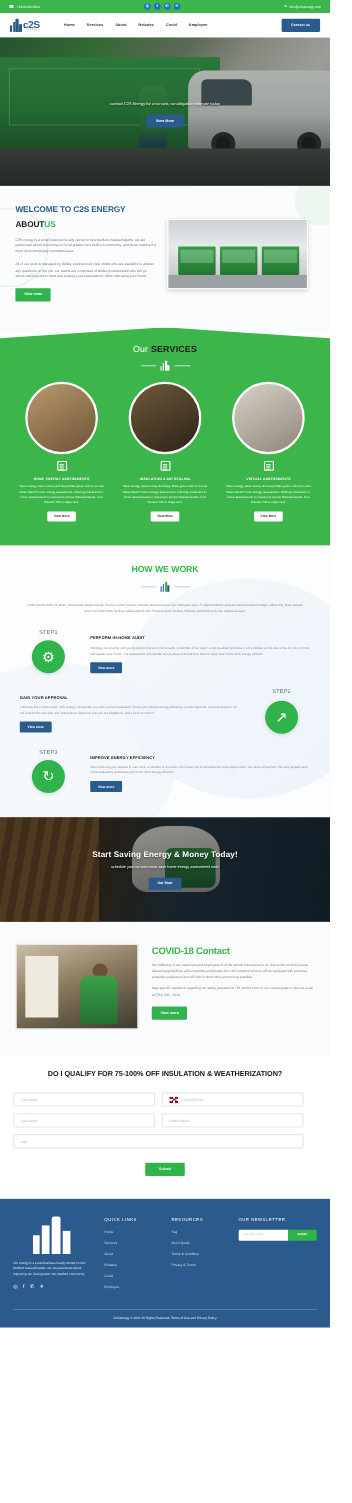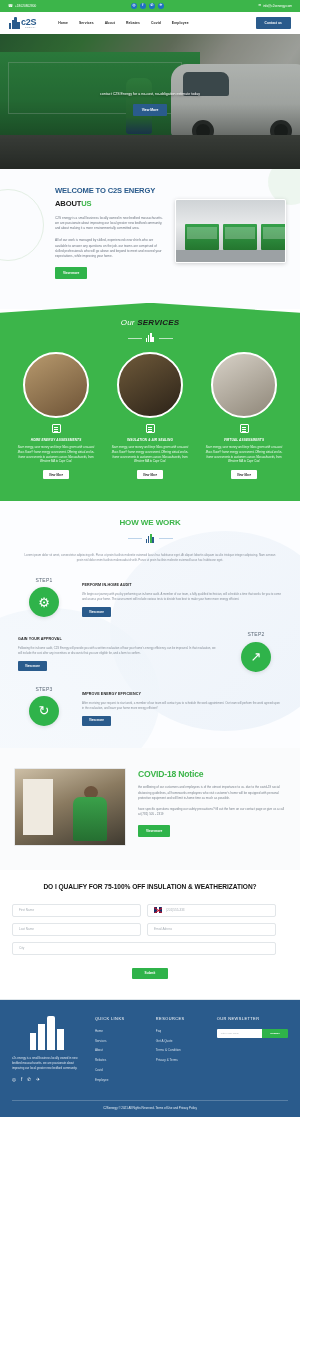--- a/index.html
+++ b/index.html
@@ -125,21 +125,21 @@
   }
   .about:before{
     content:""; position:absolute; left:-28px; top:20px; width:70px; height:70px;
     border-radius:50%; border:1px solid #e3efe4;
   }
   .about:after{
     content:""; position:absolute; right:-14px; top:-10px; width:46px; height:46px;
     border-radius:50%; background:#e8f4ea; opacity:.75;
   }
   .about-row { display: flex; gap: 10px; position: relative; z-index: 2; }
-  .about-col { width: 128px; margin-left: 41px; }
+  .about-col { width: 128px; }
   .welcome {
     font-size: 7.6px; font-weight: bold; color: #2a5b8c; letter-spacing: -.15px;
     line-height: 1.1; text-transform: uppercase;
   }
   .aboutus {
     font-size: 7.6px; font-weight: bold; color: #1d1d1d; letter-spacing: -.15px;
     margin-top: 2.5px; text-transform: uppercase;
   }
   .aboutus span { color: #3cb54a; }
   .about-p { font-size: 3.15px; color: #6d7580; margin-top: 7px; line-height: 1.65; }
@@ -158,21 +158,21 @@
     background: linear-gradient(180deg,#35a04a,#24762f); border-radius: 1px;
   }
   .about-img .tk:after{ content:""; position:absolute; left:2px; right:2px; top:3px; height:12px; background:rgba(255,255,255,.25);}
   .about-img .tk.t1{ left: 9px; } .about-img .tk.t2{ left: 47px; } .about-img .tk.t3{ left: 85px; }
   .about-img .floor{ position:absolute; left:0; right:0; bottom:0; height:12px; background:#9ca1a4;}
 
   
   .services {
     background: #3cb54a; padding: 14px 10px 22px; position: relative;
     clip-path: polygon(0 5%, 50% 0, 100% 5%, 100% 100%, 0 100%);
-    margin-top: -6px; color: #fff; text-align: center; font-style: italic;
+    margin-top: -6px; color: #fff; text-align: center;
   }
   .svc-title { font-size: 8px; font-weight: 300; color: #fff; letter-spacing: .2px; }
   .svc-title b { font-weight: bold; color: #1a1a1a; }
   .divider { display: flex; align-items: center; justify-content: center; gap: 4px; margin: 5px 0 10px; }
   .divider .line { width: 14px; height: .8px; background: rgba(255,255,255,.65); }
   .bldg { width: 9px; height: 9px; position: relative; }
   .bldg i { position: absolute; bottom: 0; background: #fff; }
   .bldg i:nth-child(1){ left:0; width:1.6px; height:4.5px; }
   .bldg i:nth-child(2){ left:2.1px; width:1.8px; height:7px; }
   .bldg i:nth-child(3){ left:4.4px; width:2px; height:9px; }
@@ -511,30 +511,41 @@
         </div>
         <div class="step-body">
           <div class="step-h">IMPROVE ENERGY EFFICIENCY</div>
           <div class="step-p">After receiving your request to start work, a member of our team will contact you to schedule the work appointment. Our team will perform the work agreed upon in the evaluation, and leave your home more energy efficient!</div>
           <div class="blue-btn">View more</div>
         </div>
       </div>
     </div>
   </div>
 
+  <div class="cta">
+    <span class="wood"></span>
+    <span class="person"></span>
+    <span class="vest"></span>
+    <div class="cta-overlay"></div>
+    <div class="cta-inner">
+      <div class="cta-h">Start Saving Energy &amp; Money Today!</div>
+      <div class="cta-p">schedule your no-cost mass save home energy assessment now!</div>
+      <div class="cta-btn">Get Start</div>
+    </div>
+  </div>
 
   <div class="covid">
     <div class="covid-row">
       <div class="covid-img">
         <span class="panel"></span>
         <span class="w-head"></span>
         <span class="w-body"></span>
       </div>
       <div>
-        <div class="covid-h"><span>COVID-18 </span><span>Notice</span></div>
+        <div class="covid-h"><span>COVID-18 </span><span>Contact</span></div>
         <div class="covid-p">the wellbeing of our customers and employees is of the utmost importance to us. due to the covid-19 social distancing guidelines, all homeworks employees who visit customer's home will be equipped with personal protective equipment and will limit in-home time as much as possible.</div>
         <div class="covid-p">have specific questions regarding our safety precautions? fill out the form on our contact page or give us a call at (781) 505 - 2319</div>
         <div class="green-btn">View more</div>
       </div>
     </div>
   </div>
 
   <div class="formsec">
     <div class="form-h">DO I QUALIFY FOR 75-100% OFF INSULATION &amp; WEATHERIZATION?</div>
     <div class="form-grid">

